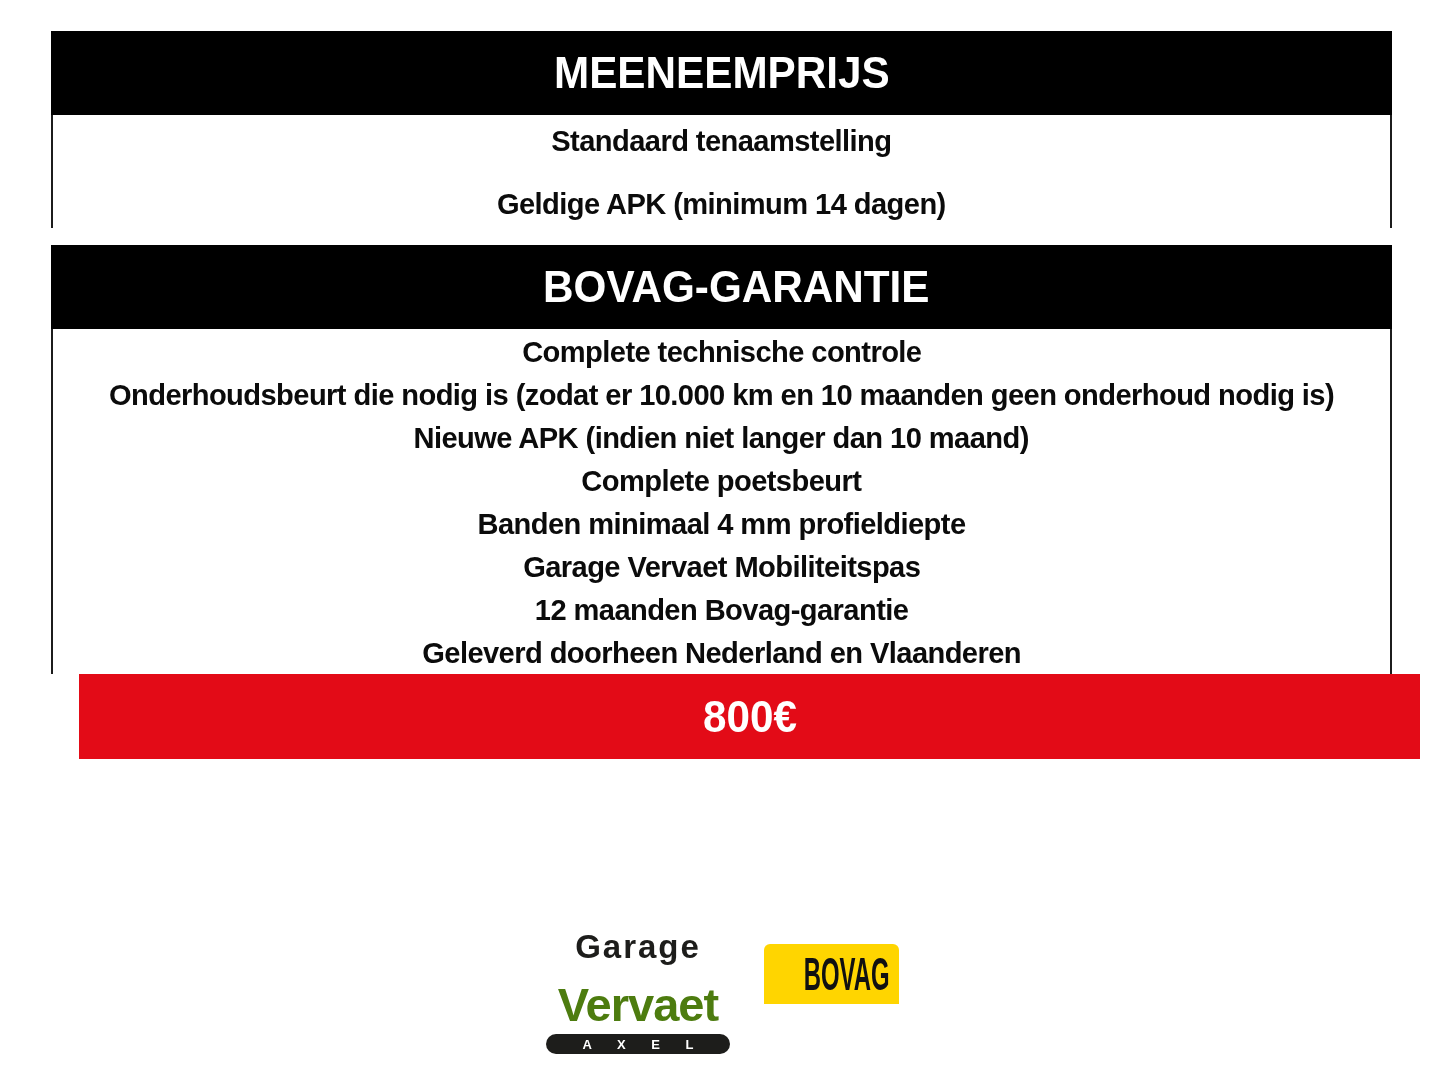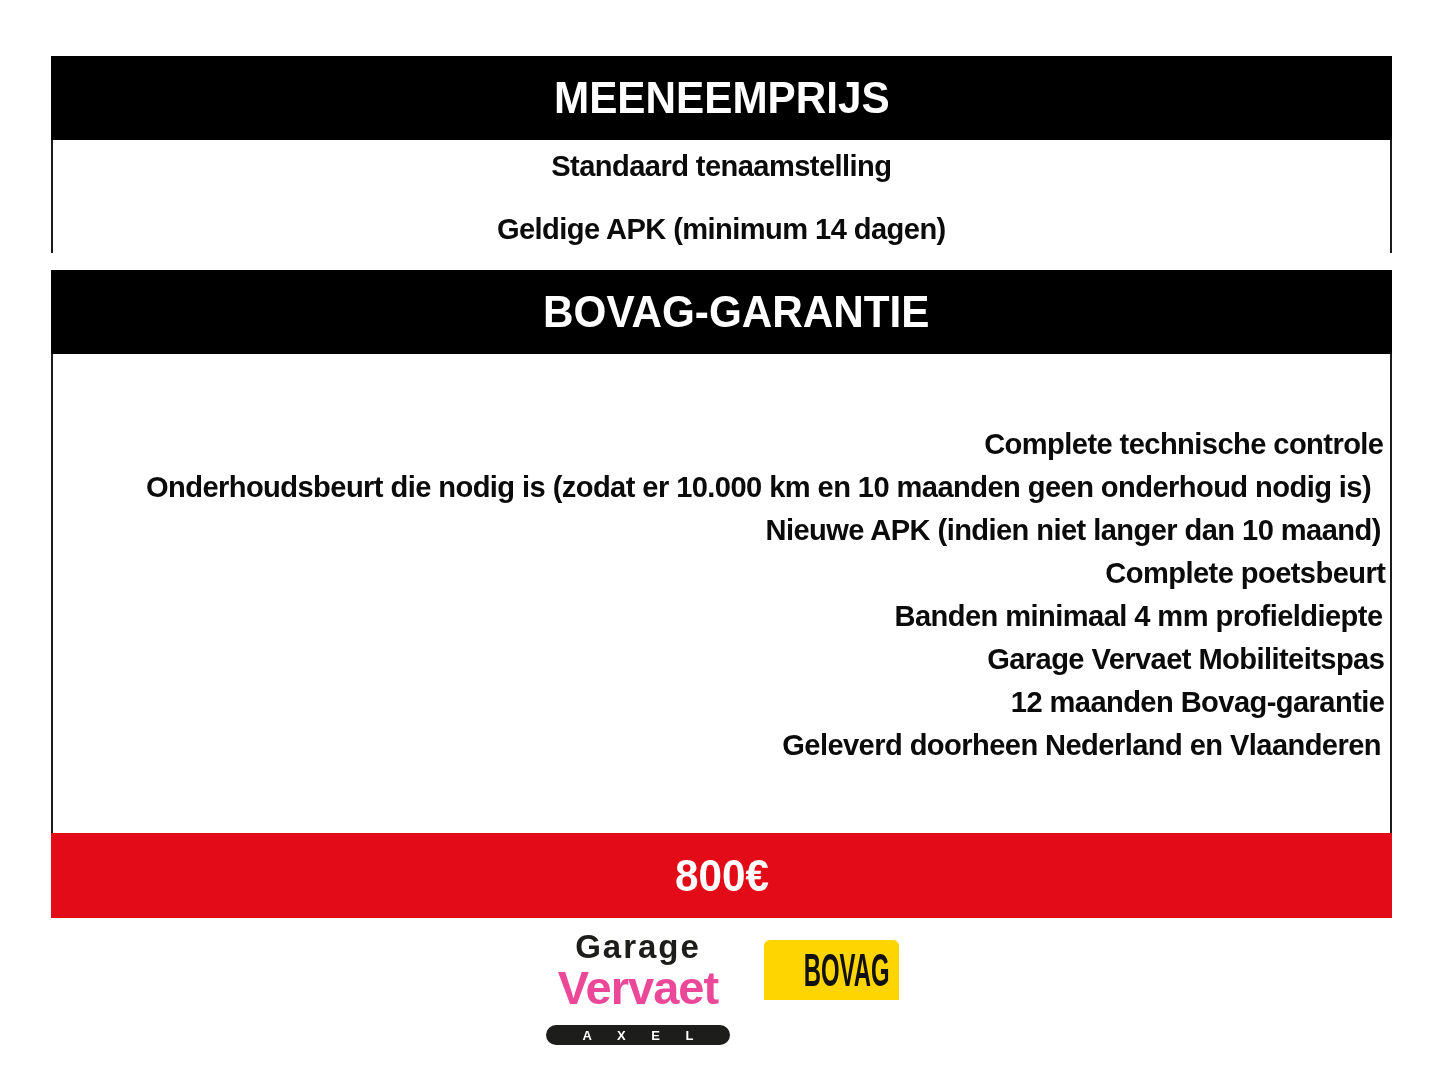--- a/index.html
+++ b/index.html
@@ -2,21 +2,21 @@
 <html><head>
 <meta charset="utf-8">
 <style>
   * { margin: 0; padding: 0; box-sizing: border-box; }
   html, body { width: 1441px; height: 1080px; background: #ffffff; overflow: hidden; }
   body { font-family: "Liberation Sans", sans-serif; }
 
   .sheet {
     position: absolute;
     left: 51px;
-    top: 56px;
+    top: 31px;
     width: 1341px;
   }
 
   .band {
     width: 100%;
     display: flex;
     align-items: center;
     justify-content: center;
   }
   .band-black { background: #000000; }
@@ -27,33 +27,33 @@
     font-weight: bold;
     font-size: 44px;
     letter-spacing: 0px;
     white-space: nowrap;
     transform: scaleX(0.96);
   }
 
   .band-1 { height: 84px; }
   .band-2 { height: 81px; }
   .band-3 { height: 84px; padding-left: 29px; }
-  .band-4 { height: 85px; }
+  .band-4 { height: 85px; margin-left: 28px; }
 
   .white-box {
     background: #ffffff;
     border-left: 2px solid #1c1c1c;
     border-right: 2px solid #1c1c1c;
     display: flex;
     flex-direction: column;
     justify-content: center;
     align-items: center;
   }
   .white-box-1 { height: 113px; gap: 20px; }
-  .white-box-2 { height: 479px; align-items: flex-end; }
+  .white-box-2 { height: 345px; }
 
   .body-line {
     display: block;
     text-align: center;
     color: #0b0b0b;
     font-weight: bold;
     font-size: 30px;
     line-height: 43px;
     letter-spacing: -0.6px;
     white-space: nowrap;
@@ -79,29 +79,29 @@
     text-align: center;
   }
   .vervaet-line1 {
     color: #1d1d1b;
     font-weight: bold;
     font-size: 33px;
     letter-spacing: 2px;
     line-height: 1;
   }
   .vervaet-line2 {
-    color: #ec4899;
+    color: #4d7c0f;
     font-weight: bold;
     font-size: 47px;
     letter-spacing: -1px;
     line-height: 1;
-    margin-top: 1px;
+    margin-top: 18px;
   }
   .axel-pill {
-    margin: 14px auto 0 auto;
+    margin: 6px auto 0 auto;
     width: 184px;
     height: 20px;
     background: #1d1d1b;
     border-radius: 10px;
     display: flex;
     align-items: center;
     justify-content: center;
   }
   .axel-text {
     color: #ffffff;

